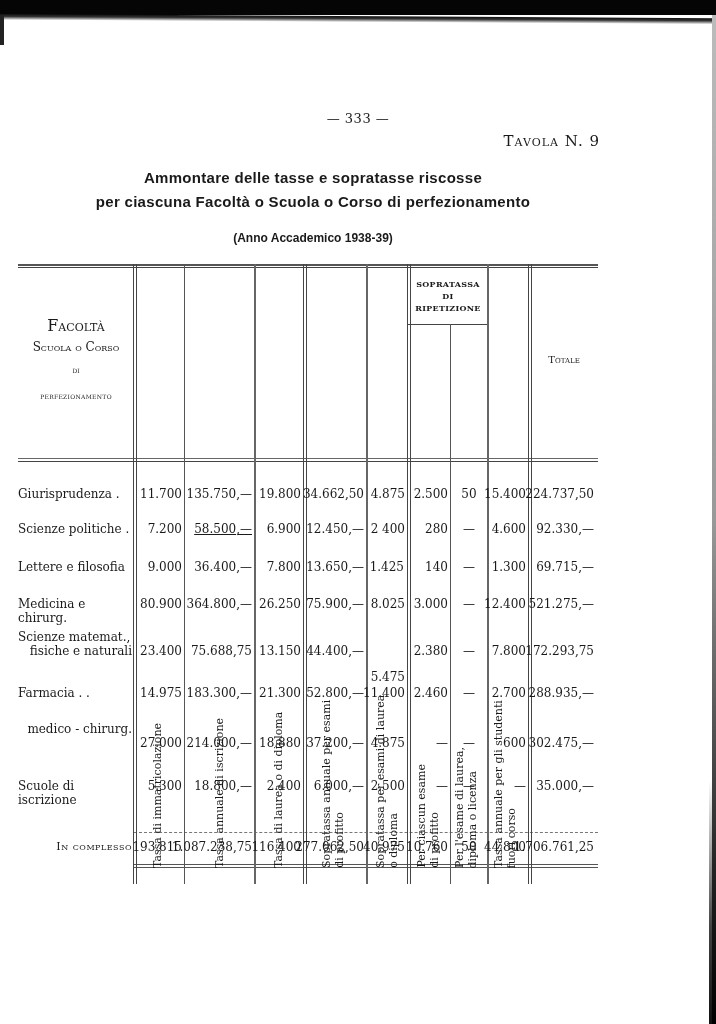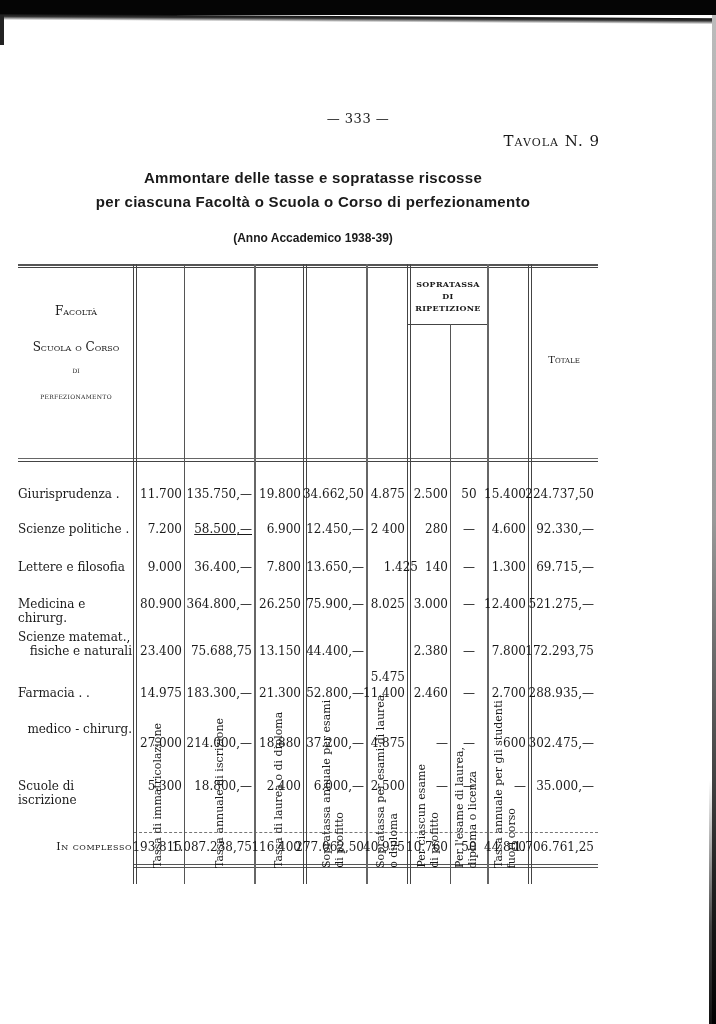--- a/index.html
+++ b/index.html
@@ -31,21 +31,21 @@
 
   
   .tbl { position: absolute; left: 18px; top: 264px; width: 580px; height: 620px; }
   .hrule { position: absolute; left: 0; width: 580px; border-top: 1px solid #444; }
   .vrule { position: absolute; top: 0; border-left: 1px solid #555; }
   .vrule.double { border-left: 1px solid #444; border-right: 1px solid #444; width: 2px; }
   .vrule.heavy { border-left: 2px solid #666; }
 
   .col-head-stub { position: absolute; left: 0; width: 116px; text-align: center;
     font-size: 10px; font-variant: small-caps; }
-  .stub-1 { top: 40px; font-size: 12px; }
+  .stub-1 { top: 52px; font-size: 16px; }
   .stub-2 { top: 76px; font-size: 12px; }
   .stub-3 { top: 102px; font-size: 8px; }
   .stub-4 { top: 128px; font-size: 8px; letter-spacing: 0.3px; }
 
   .vhead { position: absolute; bottom: 16px; font-size: 11px; line-height: 12px;
     writing-mode: vertical-rl; transform: rotate(180deg); white-space: nowrap; text-align: left; }
 
   .group-head { position: absolute; left: 390px; top: 14px; width: 80px; text-align: center;
     font-size: 8px; font-weight: bold; line-height: 12px; letter-spacing: 0.3px; }
 
@@ -146,21 +146,21 @@
       <div class="cell" style="top: 258px; left: 434px; width: 34px; text-align: center;">—</div>
       <div class="cell" style="top: 258px; right: 72px;">4.600</div>
       <div class="cell" style="top: 258px; right: 4px;">92.330,—</div>
       <div class="row-label" style="top: 296px;">
         <div>Lettere e filosofia</div>
       </div>
       <div class="cell" style="top: 296px; right: 416px;">9.000</div>
       <div class="cell" style="top: 296px; right: 346px;">36.400,—</div>
       <div class="cell" style="top: 296px; right: 297px;">7.800</div>
       <div class="cell" style="top: 296px; right: 234px;">13.650,—</div>
-      <div class="cell" style="top: 296px; right: 180px; margin-left: 8px;">1.425</div>
+      <div class="cell" style="top: 296px; right: 194px; margin-left: 8px;">1.425</div>
       <div class="cell" style="top: 296px; right: 150px;">140</div>
       <div class="cell" style="top: 296px; left: 434px; width: 34px; text-align: center;">—</div>
       <div class="cell" style="top: 296px; right: 72px;">1.300</div>
       <div class="cell" style="top: 296px; right: 4px;">69.715,—</div>
       <div class="row-label" style="top: 333px;">
         <div>Medicina e chirurg.</div>
       </div>
       <div class="cell" style="top: 333px; right: 416px;">80.900</div>
       <div class="cell" style="top: 333px; right: 346px;">364.800,—</div>
       <div class="cell" style="top: 333px; right: 297px;">26.250</div>

